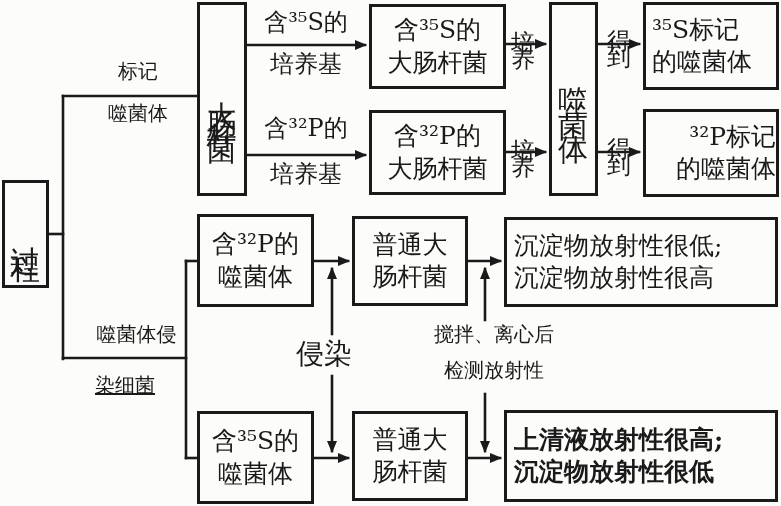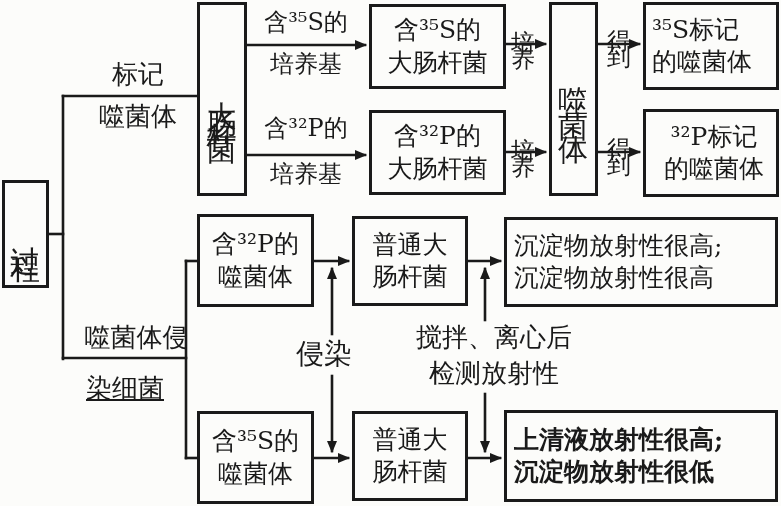--- a/index.html
+++ b/index.html
@@ -21,21 +21,21 @@
     display:flex;align-items:center;justify-content:center;
   }
   .lbl{
     position:absolute;z-index:2;text-align:center;white-space:nowrap;
     line-height:1.15;
   }
   .vlbl{
     position:absolute;z-index:2;writing-mode:vertical-rl;text-orientation:upright;
     text-align:center;
   }
-  .fs24{font-size:24px;} .fs25{font-size:25px;} .fs26{font-size:26px;}
+  .fs24{font-size:24px;} .fs25{font-size:25px;} .fs26{font-size:20px;}
   .fs28{font-size:28px;} .fs30{font-size:30px;}
 </style>
 </head>
 <body>
 
 <div id="stage">
 
   <svg id="wires" width="781" height="506" viewBox="0 0 781 506">
     <defs>
       <marker id="ah" markerWidth="12" markerHeight="10" refX="10" refY="5" orient="auto" markerUnits="userSpaceOnUse">
@@ -85,37 +85,37 @@
     <span class="ln">大肠杆菌</span>
   </div>
 
   <div class="box vtext fs30" style="left:549px;top:2px;width:49px;height:194px;letter-spacing:24px;">噬菌体</div>
 
   <div class="box fs25" style="left:643px;top:2px;width:136px;height:88px;align-items:flex-start;padding-left:6px;text-align:center;">
     <span class="ln">³⁵S标记</span>
     <span class="ln">的噬菌体</span>
   </div>
 
-  <div class="box fs25" style="left:643px;top:109px;width:136px;height:88px;align-items:center;padding-left:6px;">
+  <div class="box fs25" style="left:643px;top:109px;width:136px;height:88px;align-items:flex-end;padding-left:6px;">
     <span class="ln">³²P标记</span>
     <span class="ln">的噬菌体</span>
   </div>
 
   <div class="box fs25" style="left:197px;top:214px;width:117px;height:93px;">
     <span class="ln">含³²P的</span>
     <span class="ln">噬菌体</span>
   </div>
 
   <div class="box fs25" style="left:352px;top:216px;width:116px;height:90px;">
     <span class="ln">普通大</span>
     <span class="ln">肠杆菌</span>
   </div>
 
   <div class="box fs25" style="left:504px;top:217px;width:274px;height:90px;align-items:flex-start;padding-left:7px;">
-    <span class="ln">沉淀物放射性很高;</span>
+    <span class="ln">沉淀物放射性很低;</span>
     <span class="ln">沉淀物放射性很高</span>
   </div>
 
   <div class="box fs25" style="left:197px;top:411px;width:117px;height:93px;">
     <span class="ln">含³⁵S的</span>
     <span class="ln">噬菌体</span>
   </div>
 
   <div class="box fs25" style="left:352px;top:411px;width:116px;height:90px;">
     <span class="ln">普通大</span>

